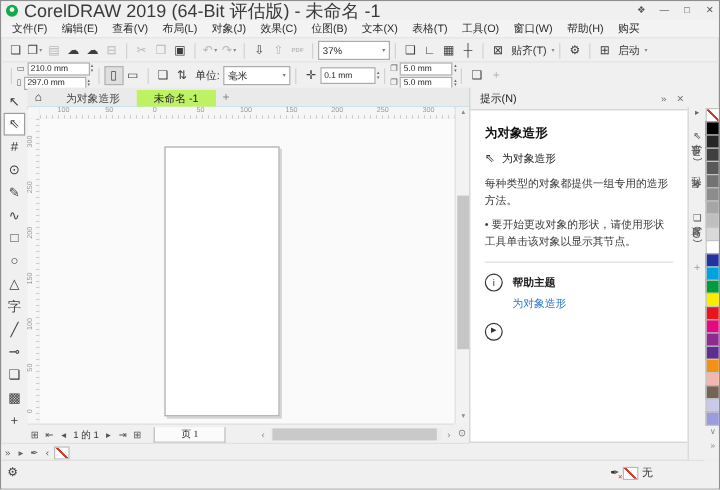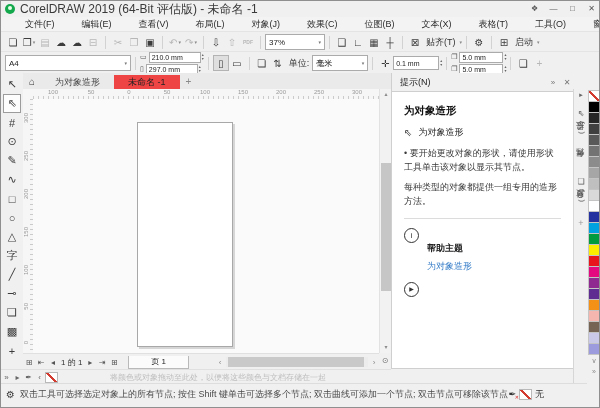--- a/index.html
+++ b/index.html
@@ -2,26 +2,26 @@
 <html><head>
 <meta charset="utf-8">
 <style>
   html,body{margin:0;padding:0;background:#d8d8d8;font-family:"Liberation Sans","DejaVu Sans",sans-serif;}
   #app{position:relative;width:598px;height:406px;background:#f0f0f0;border:1px solid #8f8f8f;overflow:hidden;
        -webkit-user-select:none;user-select:none;color:#333;}
   
   #titlebar{position:absolute;left:0;top:0;width:600px;height:16px;display:flex;align-items:center;background:#f0f0f0;}
   .logo{width:10px;height:10px;border-radius:50%;background:#12a84b;margin:0 5px 0 4px;position:relative;}
   .logo::after{content:"";position:absolute;left:3px;top:2px;width:4px;height:4px;border-radius:50%;background:#e8ffe9;}
-  .title{font-size:12px;color:#3a3a3a;white-space:nowrap;}
+  .title{font-size:15px;color:#3a3a3a;white-space:nowrap;}
   #win-controls{margin-left:auto;display:flex;align-items:center;}
   #win-controls .tb-btn{width:19px;height:14px;line-height:14px;font-size:8px;color:#555;text-align:center;}
   
   #menubar{position:absolute;left:0;top:16px;width:600px;height:14px;display:flex;align-items:center;padding-left:3px;background:#f3f3f3;}
-  .menu-item{font-size:9px;line-height:14px;padding:0 6px;color:#2b2b2b;white-space:nowrap;margin-left:15px;}
+  .menu-item{font-size:9px;line-height:14px;padding:0 6px;color:#2b2b2b;white-space:nowrap;}
   
   #toolbar{position:absolute;left:0;top:30px;width:600px;height:20px;display:flex;align-items:center;padding-left:4px;border-top:1px solid #e4e4e4;}
   #propbar{position:absolute;left:0;top:50px;width:600px;height:22px;display:flex;align-items:center;padding-left:4px;border-top:1px solid #e4e4e4;}
   .tb-group{display:flex;align-items:center;}
   .tb-btn{display:inline-flex;align-items:center;justify-content:center;min-width:16px;height:16px;font-size:10px;color:#3d3d3d;text-align:center;white-space:nowrap;}
   .tb-btn.gray{color:#b7b7b7;}
   .tb-btn.sel{background:#dfdfdf;border:1px solid #b3b3b3;height:14px;min-width:14px;}
   .tb-btn.txt{font-size:5px;font-weight:bold;letter-spacing:0;}
   .dda{font-size:5px;color:#8a8a8a;margin-left:1px;}
   .tb-sep{width:1px;height:13px;background:#d2d2d2;margin:0 4px;}
@@ -29,21 +29,21 @@
   .combo .arrow{margin-left:auto;font-size:5px;color:#777;padding-left:4px;}
   .lbl{font-size:9px;color:#333;margin:0 3px;white-space:nowrap;}
   .field{display:flex;align-items:center;background:#fff;border:1px solid #ababab;font-size:7px;color:#222;padding:0 2px;height:9px;}
   .spin{display:flex;flex-direction:column;justify-content:center;font-size:4px;line-height:4px;color:#666;margin-left:1px;}
   .stack{display:flex;flex-direction:column;justify-content:center;gap:1px;}
   .mini-ic{font-size:7px;color:#555;margin-right:2px;}
   
   #tabsrow{position:absolute;left:22px;top:72px;width:368px;height:16px;display:flex;align-items:flex-end;border-bottom:2px solid #2ba7de;background:#eaeaea;}
   #home-btn{width:18px;font-size:10px;color:#333;text-align:center;line-height:14px;}
   .doc-tab{font-size:9px;line-height:14px;padding:0 14px;color:#444;white-space:nowrap;}
-  .doc-tab.active{background:#ef4444;color:#222;}
+  .doc-tab.active{background:#bef264;color:#222;}
   .tab-add{font-size:10px;color:#8a8a8a;padding:0 6px;line-height:14px;}
   
   #toolbox{position:absolute;left:0;top:72px;width:22px;height:298px;display:flex;flex-direction:column;align-items:center;padding-top:2px;}
   #toolbox .tb-btn{width:18px;height:19px;min-width:0;font-size:11px;color:#3c3c3c;}
   #toolbox .tb-btn.sel{background:#fdfdfd;border:1px solid #9c9c9c;width:16px;height:17px;}
   
   #ruler-corner{position:absolute;left:22px;top:88px;width:10px;height:10px;background:#f6f6f6;border-right:1px solid #ddd;border-bottom:1px solid #ddd;}
   #hruler{position:absolute;left:32px;top:88px;width:346px;height:10px;background:#f6f6f6;border-bottom:1px solid #ddd;
           background-image:repeating-linear-gradient(90deg,#cbcbcb 0 1px,transparent 1px 5px);
           background-size:100% 3px;background-position:0 100%;background-repeat:no-repeat;}
@@ -56,21 +56,21 @@
   #page{position:absolute;left:104px;top:23px;width:94px;height:223px;background:#ffffff;border:1px solid #a8a8a8;box-shadow:2px 2px 0 rgba(0,0,0,.14);}
   
   #vscroll{position:absolute;left:378px;top:88px;width:12px;height:264px;background:#f2f2f2;border-left:1px solid #e2e2e2;}
   #vscroll .sb-arrow{position:absolute;left:0;width:12px;height:11px;font-size:6px;color:#8c8c8c;text-align:center;line-height:11px;}
   #vscroll .up{top:0;} #vscroll .down{bottom:0;}
   #vthumb{position:absolute;left:1px;top:74px;width:10px;height:128px;background:#c6c6c6;}
   
   #pagenav{position:absolute;left:22px;top:352px;width:356px;height:16px;display:flex;align-items:center;background:#f0f0f0;border-top:1px solid #e0e0e0;}
   #pagenav .tb-btn{min-width:12px;height:13px;font-size:8px;color:#555;}
   #page-counter{font-size:8px;color:#333;margin:0 2px;white-space:nowrap;}
-  #page-tab{font-size:8px;color:#222;background:#fbfbfb;border:1px solid #b9b9b9;border-top:none;padding:0 22px;height:12px;line-height:12px;margin-left:8px;}
+  #page-tab{font-size:8px;color:#222;background:#fbfbfb;border:1px solid #b9b9b9;border-top:none;padding:0 22px;height:12px;line-height:12px;margin-left:8px;font-family:Liberation Serif, serif;}
   #hsb-left{margin-left:26px;}
   #hsb-track{flex:1;height:10px;background:#ececec;position:relative;margin:0 1px;}
   #hsb-thumb{position:absolute;left:2px;top:0;width:96%;height:10px;background:#c9c9c9;}
   .sb-chevron{font-size:8px;color:#8c8c8c;width:10px;text-align:center;}
   #navigator{position:absolute;left:378px;top:352px;width:12px;height:16px;font-size:8px;color:#777;text-align:center;line-height:16px;background:#f0f0f0;}
   
   #docpal{position:absolute;left:0;top:368px;width:390px;height:14px;display:flex;align-items:center;background:#f0f0f0;border-top:1px solid #e0e0e0;}
   #docpal .tb-btn{min-width:11px;height:12px;font-size:8px;color:#666;}
   .sw-none{width:11px;height:9px;background:#fff;border:1px solid #b9b9b9;
            background-image:linear-gradient(45deg,transparent 44%,#d23b2f 44%,#d23b2f 56%,transparent 56%);}
@@ -89,21 +89,21 @@
   #docker-header .tb-btn{min-width:14px;height:14px;font-size:8px;color:#777;}
   #docker-header .sp{margin-left:auto;}
   #docker{position:absolute;left:390px;top:90px;width:182px;height:278px;background:#fff;border:1px solid #cfcfcf;border-right:none;box-sizing:border-box;padding:8px 12px;overflow:hidden;}
   #docker h1{font-size:10.5px;margin:4px 0 8px 0;color:#111;}
   .tool-row{display:flex;align-items:center;gap:6px;font-size:9px;color:#222;margin:6px 0 8px 0;}
   .tool-row .st-icon{font-size:10px;color:#333;}
   #docker p{font-size:9px;color:#3a3a3a;line-height:1.5;margin:0 0 7px 0;}
   #docker hr{border:none;border-top:1px solid #dcdcdc;margin:10px 0 8px 0;}
   .learn{display:flex;gap:8px;margin:9px 0 2px 0;}
   .circle{flex:0 0 auto;width:13px;height:13px;border:1px solid #333;border-radius:50%;font-size:8px;line-height:13px;text-align:center;color:#333;}
-  .learn b{font-size:9px;color:#222;font-weight:bold;display:block;margin-top:14px;}
+  .learn b{font-size:9px;color:#222;font-weight:bold;display:block;margin-top:1px;}
   .learn a{font-size:9px;color:#2e78c6;text-decoration:none;display:block;margin-top:5px;}
   
   #sidetabs{position:absolute;left:572px;top:88px;width:14px;height:294px;background:#f0f0f0;border-left:1px solid #d6d6d6;display:flex;flex-direction:column;align-items:center;}
   #sidetabs .exp{font-size:7px;color:#666;height:12px;line-height:12px;}
   .side-tab{display:flex;flex-direction:column;align-items:center;margin:6px 0;}
   .st-label{writing-mode:vertical-rl;transform:rotate(180deg);font-size:8px;color:#555;letter-spacing:1px;}
   .side-tab .st-icon{font-size:8px;color:#555;margin:2px 0;}
   #sidetabs .plus{font-size:9px;color:#9a9a9a;margin-top:8px;}
   
   #palette{position:absolute;left:586px;top:88px;width:14px;height:294px;background:#f0f0f0;display:flex;flex-direction:column;align-items:center;padding-top:1px;}
@@ -195,24 +195,20 @@
     <span class="tb-btn">⚙</span>
     <span class="tb-sep"></span>
     <span class="tb-btn">⊞</span>
     <span class="tb-btn">
       <span class="lbl">启动</span>
       <span class="dda">▾</span>
     </span>
   </div>
 
   <div id="propbar">
-    <span class="combo" style="width:118px">
-      <span>A4</span>
-      <span class="arrow">▾</span>
-    </span>
     <span class="tb-sep"></span>
     <span class="stack">
       <span style="display:flex;align-items:center">
         <span class="mini-ic">▭</span>
         <span class="field" style="width:46px">
             <span>210.0 mm</span>
           </span>
         <span class="spin">
             <span>▴</span>
             <span>▾</span>
@@ -357,26 +353,24 @@
     <span class="sb-chevron">›</span>
   </div>
   <div id="navigator">⊙</div>
 
   <div id="docpal">
     <span class="tb-btn">»</span>
     <span class="tb-btn">▸</span>
     <span class="tb-btn">✒</span>
     <span class="tb-btn">‹</span>
     <span class="sw-none"></span>
-    <span id="docpal-hint">将颜色或对象拖动至此处，以便将这些颜色与文档存储在一起</span>
   </div>
 
   <div id="statusbar">
     <span class="gear">⚙</span>
-    <span id="status-text">双击工具可选择选定对象上的所有节点; 按住 Shift 键单击可选择多个节点; 双击曲线可添加一个节点; 双击节点可移除该节点</span>
     <span id="status-right">
       <span class="pen-ic">
         <span>✒</span><span class="x">✕</span>
       </span>
       <span class="sw-none"></span>
       <span id="status-none">无</span>
     </span>
   </div>
   <div id="bottomstrip"></div>
 
@@ -384,25 +378,25 @@
     <span id="docker-title">提示(N)</span>
     <span class="tb-btn sp">»</span>
     <span class="tb-btn">✕</span>
   </div>
   <div id="docker">
     <h1>为对象造形</h1>
     <div class="tool-row">
       <span class="st-icon">⇖</span>
       <span>为对象造形</span>
     </div>
+    <p>每种类型的对象都提供一组专用的造形方法。</p>
     <p>
       <span>•</span>
       <span>要开始更改对象的形状，请使用形状工具单击该对象以显示其节点。</span>
     </p>
-    <p>每种类型的对象都提供一组专用的造形方法。</p>
     <hr>
     <div class="learn">
       <span class="circle">i</span>
       <span>
         <b>帮助主题</b>
         <a>为对象造形</a>
       </span>
     </div>
     <div class="learn">
       <span class="circle" style="font-size:6px">▶</span>

